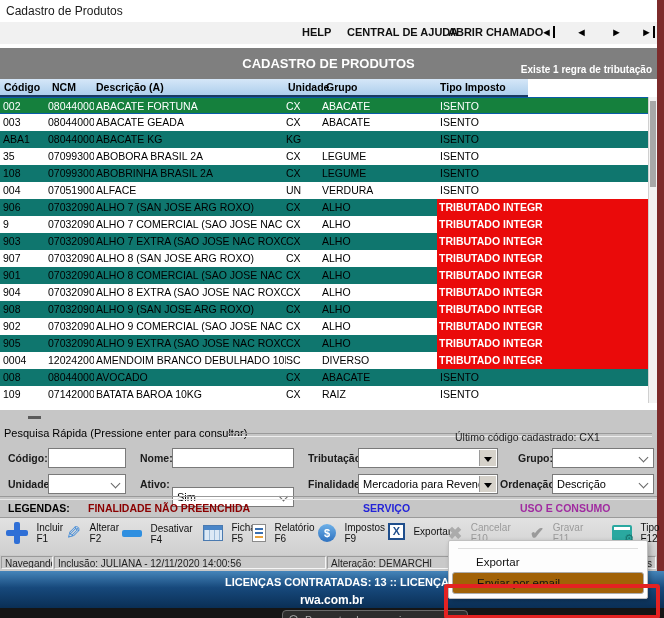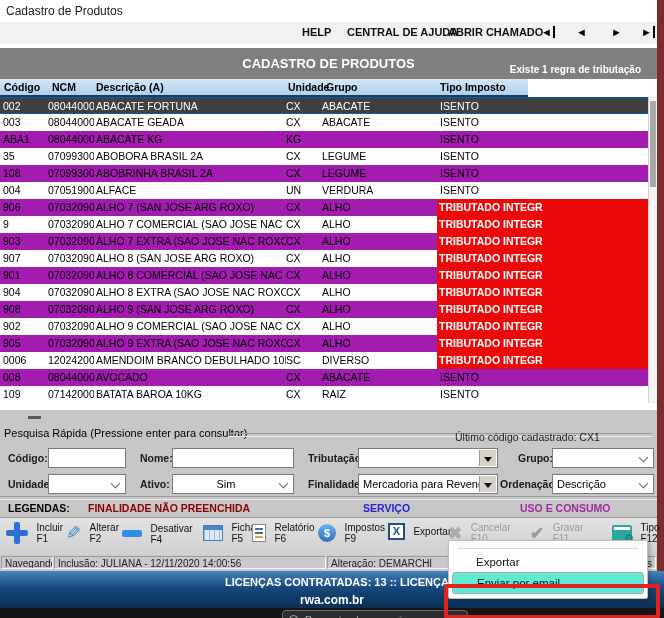--- a/index.html
+++ b/index.html
@@ -19,29 +19,29 @@
   .nav-first{left:541px;border-right:2px solid #000;padding-right:1px;}
   .nav-prev{left:576px;}
   .nav-next{left:611px;}
   .nav-last{left:641px;border-right:2px solid #000;padding-right:1px;}
 
   .gapwhite{left:0;top:44px;width:657px;height:4px;background:#fff;}
 
   
   .grayhdr{left:0;top:48px;width:657px;height:31px;background:#7f7f7f;}
   .grayhdr .title{position:absolute;left:0;right:0;top:8px;text-align:center;color:#fff;font-weight:bold;font-size:13px;}
-  .grayhdr .note{position:absolute;right:16px;bottom:4px;color:#fff;font-weight:bold;font-size:10px;}
+  .grayhdr .note{position:absolute;right:5px;bottom:4px;color:#fff;font-weight:bold;font-size:10px;}
 
   
   .tablebg{left:0;top:79px;width:657px;height:331px;background:#fff;}
   .colheader{left:0;top:79px;width:528px;height:18px;background:linear-gradient(#d5e7f8,#aecfec);border-bottom:2px solid #1b3a61;box-sizing:border-box;font-size:10.5px;font-weight:bold;color:#000;}
   .colheader span{position:absolute;top:2px;white-space:nowrap;}
   .tbody{left:0;top:97px;width:648px;height:306px;overflow:hidden;}
   .trow{position:relative;width:648px;height:17px;font-size:10.5px;color:#000;background:#fff;}
-  .trow.alt{background:#a21caf;}
+  .trow.alt{background:#0f766e;}
   .trow.selected{color:#fff;border-top:1px solid #0a5ca8;border-bottom:1px solid #0a5ca8;box-sizing:border-box;}
   .trow span{position:absolute;top:2px;white-space:nowrap;overflow:hidden;}
   .c-codigo{left:3px;width:43px;} .c-ncm{left:48px;width:46px;}
   .c-desc{left:96px;width:190px;} .c-unid{left:286px;width:34px;}
   .c-grupo{left:322px;width:112px;} .c-tipo{left:440px;width:205px;}
   .tax-red{left:437px !important;width:211px !important;top:0 !important;height:17px;line-height:17px;color:#fff;font-weight:bold;padding-left:2px;box-sizing:border-box;}
   .h-codigo{left:4px;} .h-ncm{left:52px;text-align:center;} .h-desc{left:96px;} .h-unid{left:288px;} .h-grupo{left:326px;} .h-tipo{left:440px;}
 
   
   .sbar{left:648px;top:97px;width:9px;height:306px;background:#f3f3f3;border-left:1px solid #d0d0d0;box-sizing:border-box;}
@@ -109,21 +109,21 @@
   
   .taskbar{left:0;top:608px;width:664px;height:10px;background:#151515;overflow:hidden;}
   .tsearch{position:absolute;left:282px;top:2px;width:186px;height:22px;background:#2d2d2d;border:1px solid #6a6a6a;border-radius:4px;color:#b0b0b0;font-size:10.5px;padding:3px 4px 0 22px;box-sizing:border-box;}
   .mag{position:absolute;left:6px;top:4px;width:7px;height:7px;border:1.5px solid #b0b0b0;border-radius:50%;}
   .mag::after{content:"";position:absolute;left:6px;top:6px;width:5px;height:1.5px;background:#b0b0b0;transform:rotate(45deg);}
 
   
   .cmenu{left:448px;top:540px;width:200px;background:#fdfdfd;border:1px solid #c0c0c0;border-radius:2px;box-shadow:2px 2px 5px rgba(0,0,0,.25);padding:4px 3px;box-sizing:border-box;z-index:20;font-size:11.5px;color:#111;}
   .cm-item{height:20px;line-height:20px;padding-left:24px;cursor:pointer;}
   .cm-sep{height:1px;background:#ddd;margin:3px 6px;}
-  .cm-item.hovered{border:1px solid #adadad;border-radius:3px;background:#5eead4;box-sizing:border-box;height:22px;line-height:20px;}
+  .cm-item.hovered{border:1px solid #adadad;border-radius:3px;background:#a16207;box-sizing:border-box;height:22px;line-height:20px;}
 
   
   .annot{left:444px;top:584px;width:208px;height:27px;border:4px solid #e42222;border-radius:3px;z-index:30;pointer-events:none;}
 </style>
 </head>
 <body>
 
 <div id="app">
 
   <div class="abs titlebar">
@@ -150,21 +150,21 @@
   <div class="abs tablebg"></div>
   <div class="abs colheader">
     <span class="h-codigo">Código</span>
     <span class="h-ncm">NCM</span>
     <span class="h-desc">Descrição (A)</span>
     <span class="h-unid">Unidade</span>
     <span class="h-grupo">Grupo</span>
     <span class="h-tipo">Tipo Imposto</span>
   </div>
   <div class="abs tbody" id="tbody">
-      <div class="trow alt selected" style="background: #404040;">
+      <div class="trow alt selected" style="background: #15803d;">
       <span class="c-codigo">002</span>
       <span class="c-ncm">08044000</span>
       <span class="c-desc">ABACATE FORTUNA</span>
       <span class="c-unid">CX</span>
       <span class="c-grupo">ABACATE</span>
       <span class="c-tipo">ISENTO</span>
     </div>
       <div class="trow">
       <span class="c-codigo">003</span>
       <span class="c-ncm">08044000</span>
@@ -271,21 +271,21 @@
     </div>
       <div class="trow alt">
       <span class="c-codigo">905</span>
       <span class="c-ncm">07032090</span>
       <span class="c-desc">ALHO 9 EXTRA (SAO JOSE NAC ROXO)</span>
       <span class="c-unid">CX</span>
       <span class="c-grupo">ALHO</span>
       <span class="c-tipo tax-red" style="background: rgb(234, 10, 10);">TRIBUTADO INTEGR</span>
     </div>
       <div class="trow">
-      <span class="c-codigo">0006</span>
+      <span class="c-codigo">0004</span>
       <span class="c-ncm">12024200</span>
       <span class="c-desc">AMENDOIM BRANCO DEBULHADO 10KG</span>
       <span class="c-unid">SC</span>
       <span class="c-grupo">DIVERSO</span>
       <span class="c-tipo tax-red" style="background: rgb(234, 10, 10);">TRIBUTADO INTEGR</span>
     </div>
       <div class="trow alt">
       <span class="c-codigo">008</span>
       <span class="c-ncm">08044000</span>
       <span class="c-desc">AVOCADO</span>
@@ -326,21 +326,21 @@
       <span class="val"></span>
       <span class="chev"></span>
     </div>
 
     <span class="flabel" style="left:8px;top:68px;">Unidade:</span>
     <div class="combo" style="left:48px;top:64px;width:78px;">
       <span class="val"></span>
       <span class="chev"></span>
     </div>
     <span class="flabel" style="left:140px;top:68px;">Ativo:</span>
-    <div class="combo" style="left:172px;top:64px;width:122px;text-align:center;">
+    <div class="combo" style="left:172px;top:77px;width:122px;">
       <span class="val">Sim</span>
       <span class="chev"></span>
     </div>
     <span class="flabel" style="left:308px;top:68px;">Finalidade:</span>
     <div class="combo" style="left:358px;top:64px;width:140px;">
       <span class="val">Mercadoria para Revenda</span>
       <span class="ddbtn"></span>
     </div>
     <span class="flabel" style="left:500px;top:68px;">Ordenação:</span>
     <div class="combo" style="left:552px;top:64px;width:102px;">

